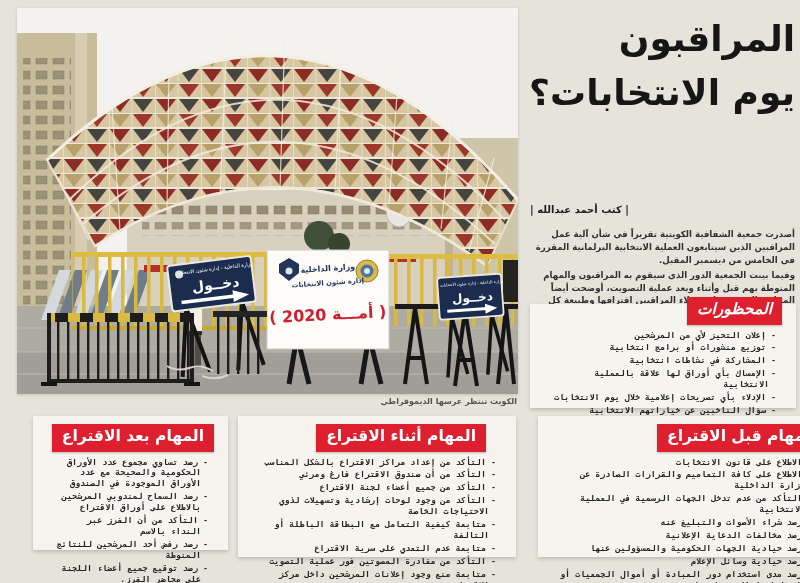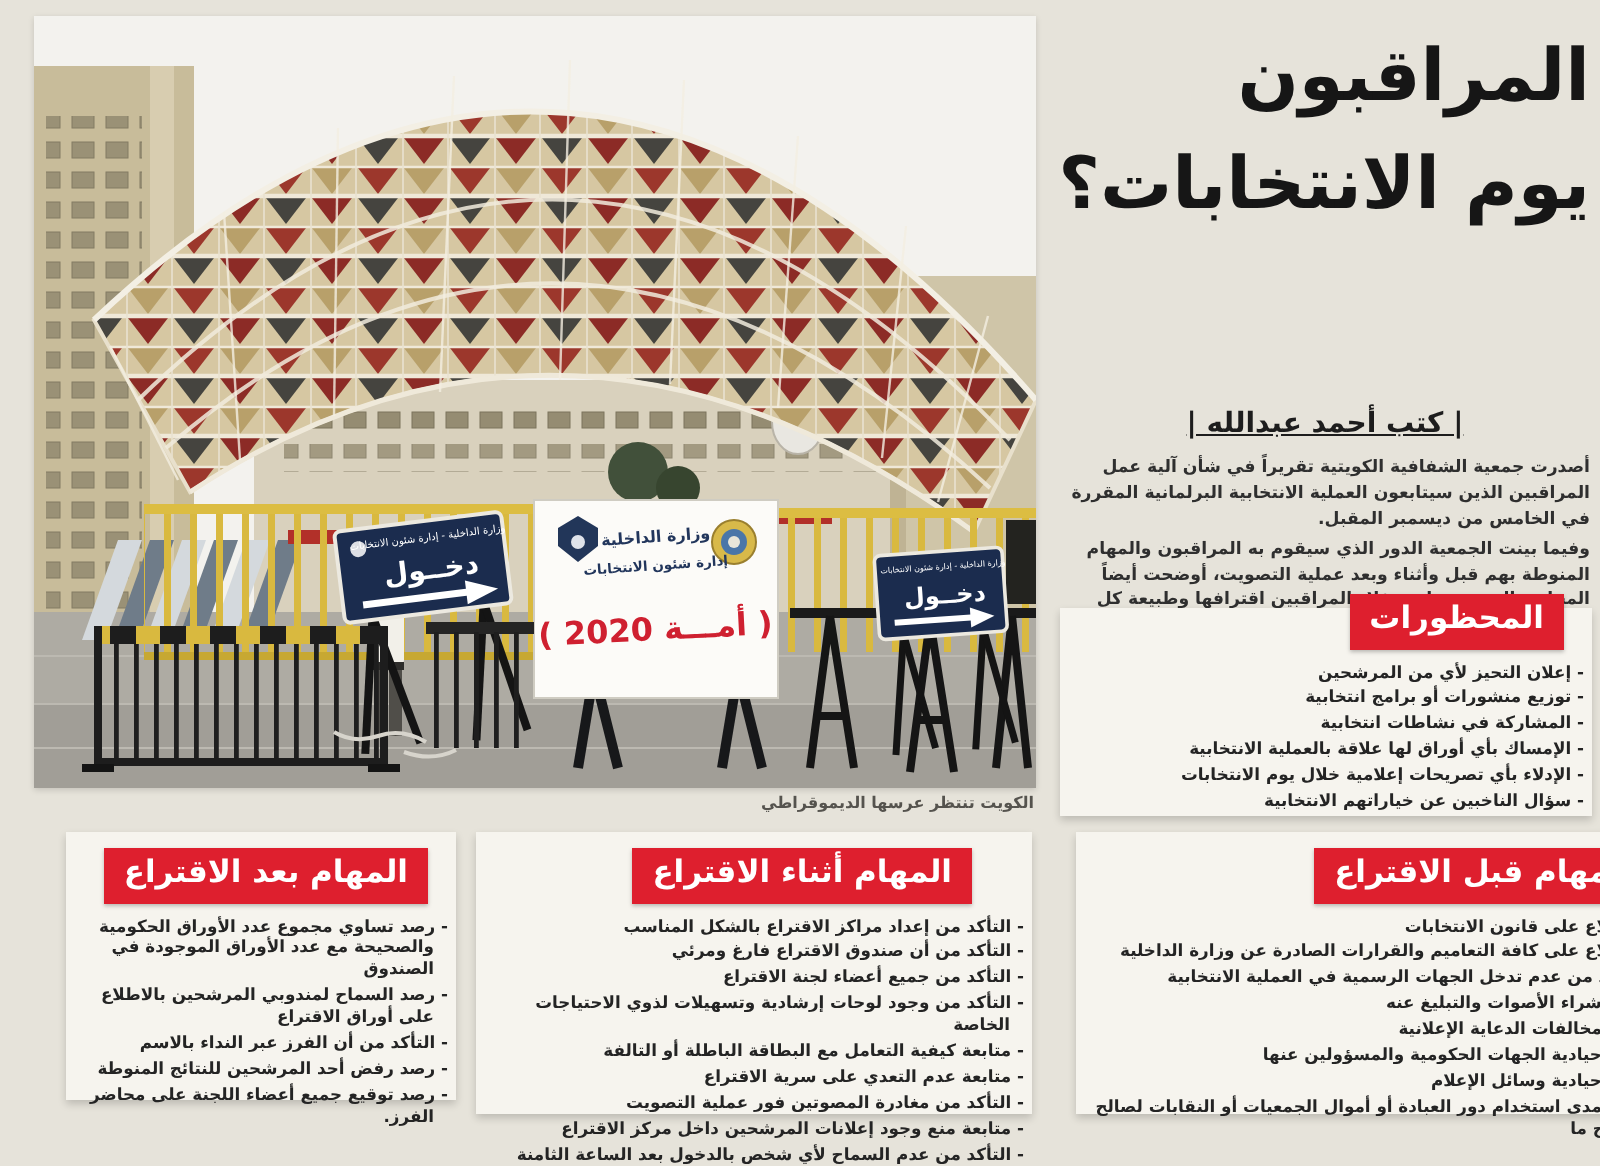--- a/index.html
+++ b/index.html
@@ -11,38 +11,38 @@
   }
   .abs{position:absolute;}
   
   .photo-wrap{left:17px;top:8px;width:501px;height:386px;background:#f3f2ee;box-shadow:0 1px 3px rgba(0,0,0,.15);}
   .photo-wrap svg{display:block;width:100%;height:100%;}
   .caption{top:397px;right:283px;font-size:8px;font-weight:bold;color:#55534e;text-align:center;}
   
   .headline{left:528px;top:12px;width:267px;text-align:right;color:var(--headline_ink,#161616);
     font-weight:bold;font-size:36px;line-height:1.5;letter-spacing:-1px;}
   .headline div{white-space:nowrap;}
-  .byline{left:530px;top:204px;width:265px;text-align:center;font-size:14px;font-weight:bold;color:#1d1d1d;text-decoration:underline;}
+  .byline{left:530px;top:204px;width:265px;text-align:left;font-size:10px;font-weight:bold;color:#1d1d1d;}
   .intro{left:530px;top:228px;width:265px;text-align:right;font-size:8.6px;font-weight:bold;
     color:#2f2f2f;line-height:1.5;}
   .intro p{margin:0 0 2px 0;}
   
   .panel{position:absolute;background:var(--panel_bg,#f6f4ee);box-shadow:0 2px 4px rgba(0,0,0,.18);}
   .sec-title{display:block;text-align:right;}
   .sec-title span{display:inline-block;background:var(--accent_red,#de1f2e);color:#fff;
     font-weight:bold;font-size:15.5px;line-height:1;padding:5px 10px 7px;box-shadow:0 1px 2px rgba(0,0,0,.25);}
   #panel-prohibitions{left:530px;top:304px;width:266px;height:104px;}
-  #panel-prohibitions .sec-title{margin:-7px 14px 6px 0;}
+  #panel-prohibitions .sec-title{margin:-7px 14px 6px 0;font-style:italic;}
   #panel-before{left:538px;top:416px;width:294px;height:141px;}
   #panel-before .sec-title{margin:8px 6px 6px 0;}
   #panel-during{left:238px;top:416px;width:278px;height:141px;}
   #panel-during .sec-title{margin:8px 30px 6px 0;}
   #panel-after{left:33px;top:416px;width:195px;height:134px;}
   #panel-after .sec-title{margin:8px 14px 6px 0;}
-  .list{padding:0 4px;}
+  .list{padding:0 20px;font-family:Liberation Mono, monospace;}
   .li{font-size:8.4px;font-weight:bold;color:#242424;line-height:1.3;margin-bottom:2px;
     padding-right:7px;text-indent:-7px;text-align:right;}
   .li::before{content:"- ";}
 </style>
 </head>
 <body>
 
 <div class="abs photo-wrap">
 <svg viewBox="0 0 501 386" xmlns="http://www.w3.org/2000/svg">
   <defs>

